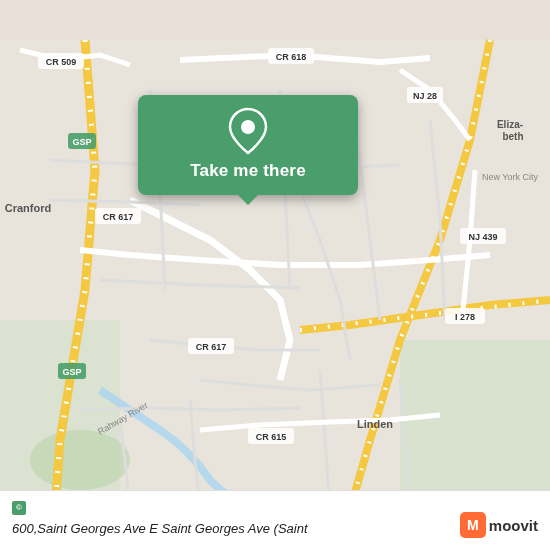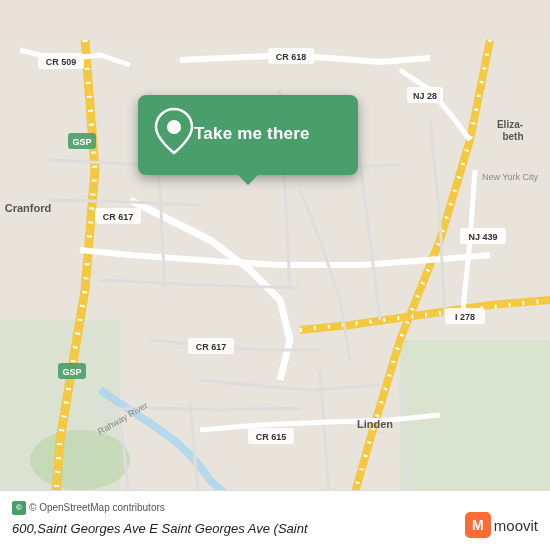--- a/index.html
+++ b/index.html
@@ -23,21 +23,21 @@
     
     .popup-card {
       position: absolute;
       top: 95px;
       left: 138px;
       width: 220px;
       background: #4a9e6b;
       border-radius: 8px;
       padding: 12px 16px 14px;
       display: flex;
-      flex-direction: row;
+      flex-direction: column;
       align-items: center;
       box-shadow: 0 4px 12px rgba(0,0,0,0.35);
       z-index: 10;
     }
 
     .popup-card::after {
       content: '';
       position: absolute;
       bottom: -10px;
       left: 50%;
@@ -126,21 +126,21 @@
       display: flex;
       align-items: center;
       justify-content: center;
       color: white;
       font-size: 14px;
       font-weight: bold;
     }
 
     .moovit-text {
       font-size: 15px;
-      font-weight: normal;
+      font-weight: bold;
       color: #333;
     }
   </style>
 </head>
 <body>
 
 <div id="map-container">
 
   <svg id="map-svg" viewBox="0 0 550 470" xmlns="http://www.w3.org/2000/svg">
 
@@ -242,21 +242,20 @@
         <path d="M20 2 C10 2 2 10 2 20 C2 32 20 46 20 46 C20 46 38 32 38 20 C38 10 30 2 20 2Z" fill="#4a9e6b" stroke="white" stroke-width="2.5"></path>
         <circle cx="20" cy="20" r="7" fill="white"></circle>
       </svg>
     </div>
     <button class="take-me-there-btn">Take me there</button>
   </div>
 
   <div class="bottom-bar">
     <div class="osm-credit">
       <span class="osm-logo">©</span>
-      <span>© OpenStreetMap contributors</span>
     </div>
     <div class="address-text">
       <span>600,Saint Georges Ave E Saint Georges Ave (Saint</span><br>
     </div>
     <div class="moovit-logo">
       <div class="moovit-icon">
         <span>M</span>
       </div>
       <span class="moovit-text">moovit</span>
     </div>

